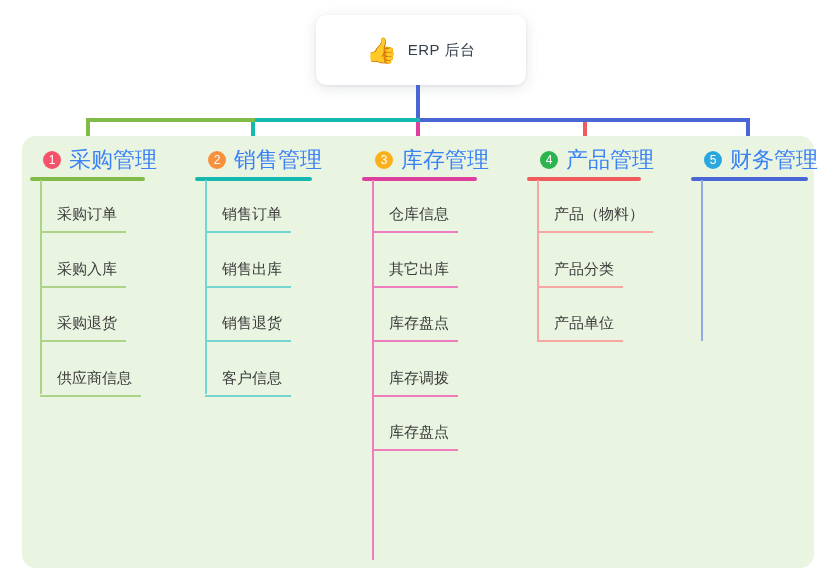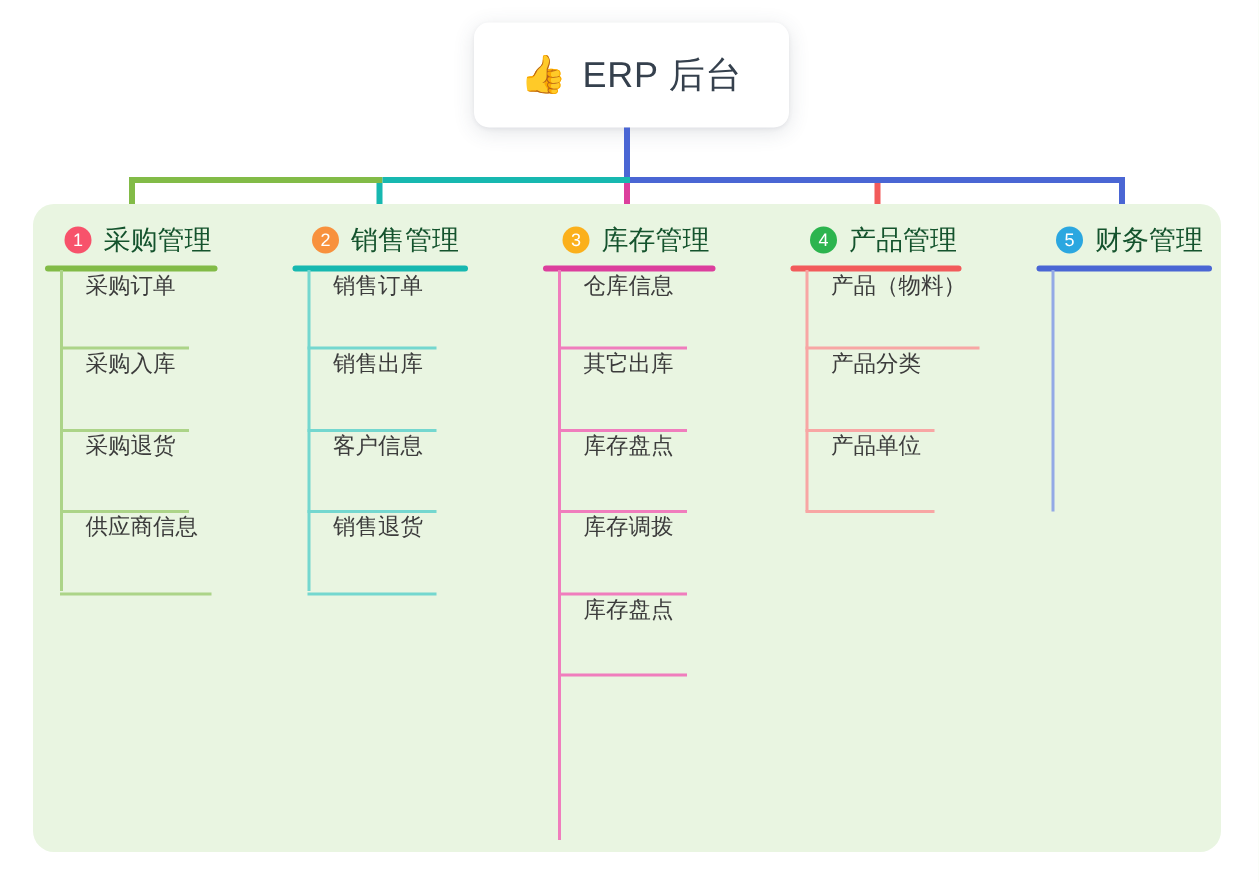--- a/index.html
+++ b/index.html
@@ -20,21 +20,21 @@
     position: absolute;
     left: 316px; top: 15px;
     width: 210px; height: 70px;
     background: #ffffff;
     border-radius: 10px;
     box-shadow: 0 3px 14px rgba(60,70,90,0.14), 0 1px 3px rgba(60,70,90,0.08);
     display: flex; align-items: center; justify-content: center;
     gap: 10px;
   }
   .root-icon { font-size: 25px; line-height: 1; }
-  .root-label { font-size: 24px; color: #35404d; letter-spacing: 0.5px; }
+  .root-label { font-size: 15px; color: #35404d; letter-spacing: 0.5px; }
 
   
   .seg { position: absolute; }
   .seg-root-stub   { left: 416px; top: 85px;  width: 4px;  height: 37px; }
   .seg-h-left      { left: 86px;  top: 118px; width: 169px; height: 4px; }
   .seg-h-mid       { left: 255px; top: 118px; width: 165px; height: 4px; }
   .seg-h-right     { left: 420px; top: 118px; width: 330px; height: 4px; }
   .drop            { top: 122px; width: 4px; height: 20px; }
   .drop-1 { left: 86px; }
   .drop-2 { left: 251px; }
@@ -70,41 +70,41 @@
     width: 18px; height: 18px;
     border-radius: 50%;
     background: var(--badge);
     color: #ffffff;
     font-size: 12px;
     display: flex; align-items: center; justify-content: center;
     flex: 0 0 auto;
   }
   .branch-title {
     margin-left: 8px;
-    font-size: 18px;
-    color: #14532d;
+    font-size: 22px;
+    color: #3b82f6;
   }
   .branch-underline {
     margin-top: 3px;
     height: 4px;
     border-radius: 2px;
     background: var(--accent);
   }
   .rail {
     position: absolute;
     left: 10px; top: 34px;
     width: 2px;
     background: var(--light);
   }
   .branch-1 .rail, .branch-2 .rail { height: 214px; }
   .branch-3 .rail { height: 380px; }
   .branch-4 .rail, .branch-5 .rail { height: 161px; }
 
   .items { margin-left: 10px; }
-  .row { height: 54.6px; display: flex; }
+  .row { height: 54.6px; display: flex; align-items: flex-end; }
   .row:first-child { height: 52px; }
   .item {
     display: inline-block;
     white-space: nowrap;
     font-size: 15px;
     color: #3c3c3c;
     padding: 0 9px 7px 17px;
     border-bottom: 2px solid var(--light);
     cursor: default;
   }
@@ -162,24 +162,24 @@
     <div class="branch-underline"></div>
     <div class="rail"></div>
     <div class="items">
       <div class="row">
           <span class="item">销售订单</span>
         </div>
       <div class="row">
           <span class="item">销售出库</span>
         </div>
       <div class="row">
+          <span class="item">销售退货</span>
+        </div>
+      <div class="row">
           <span class="item">客户信息</span>
-        </div>
-      <div class="row">
-          <span class="item">销售退货</span>
         </div>
     </div>
   </div>
 
   <div class="branch branch-3" style="--accent: #dc3f9d; --light: #f07dbd; --badge: #fbb01b;">
     <div class="branch-header">
       <span class="badge">3</span>
       <span class="branch-title">库存管理</span>
     </div>
     <div class="branch-underline"></div>

